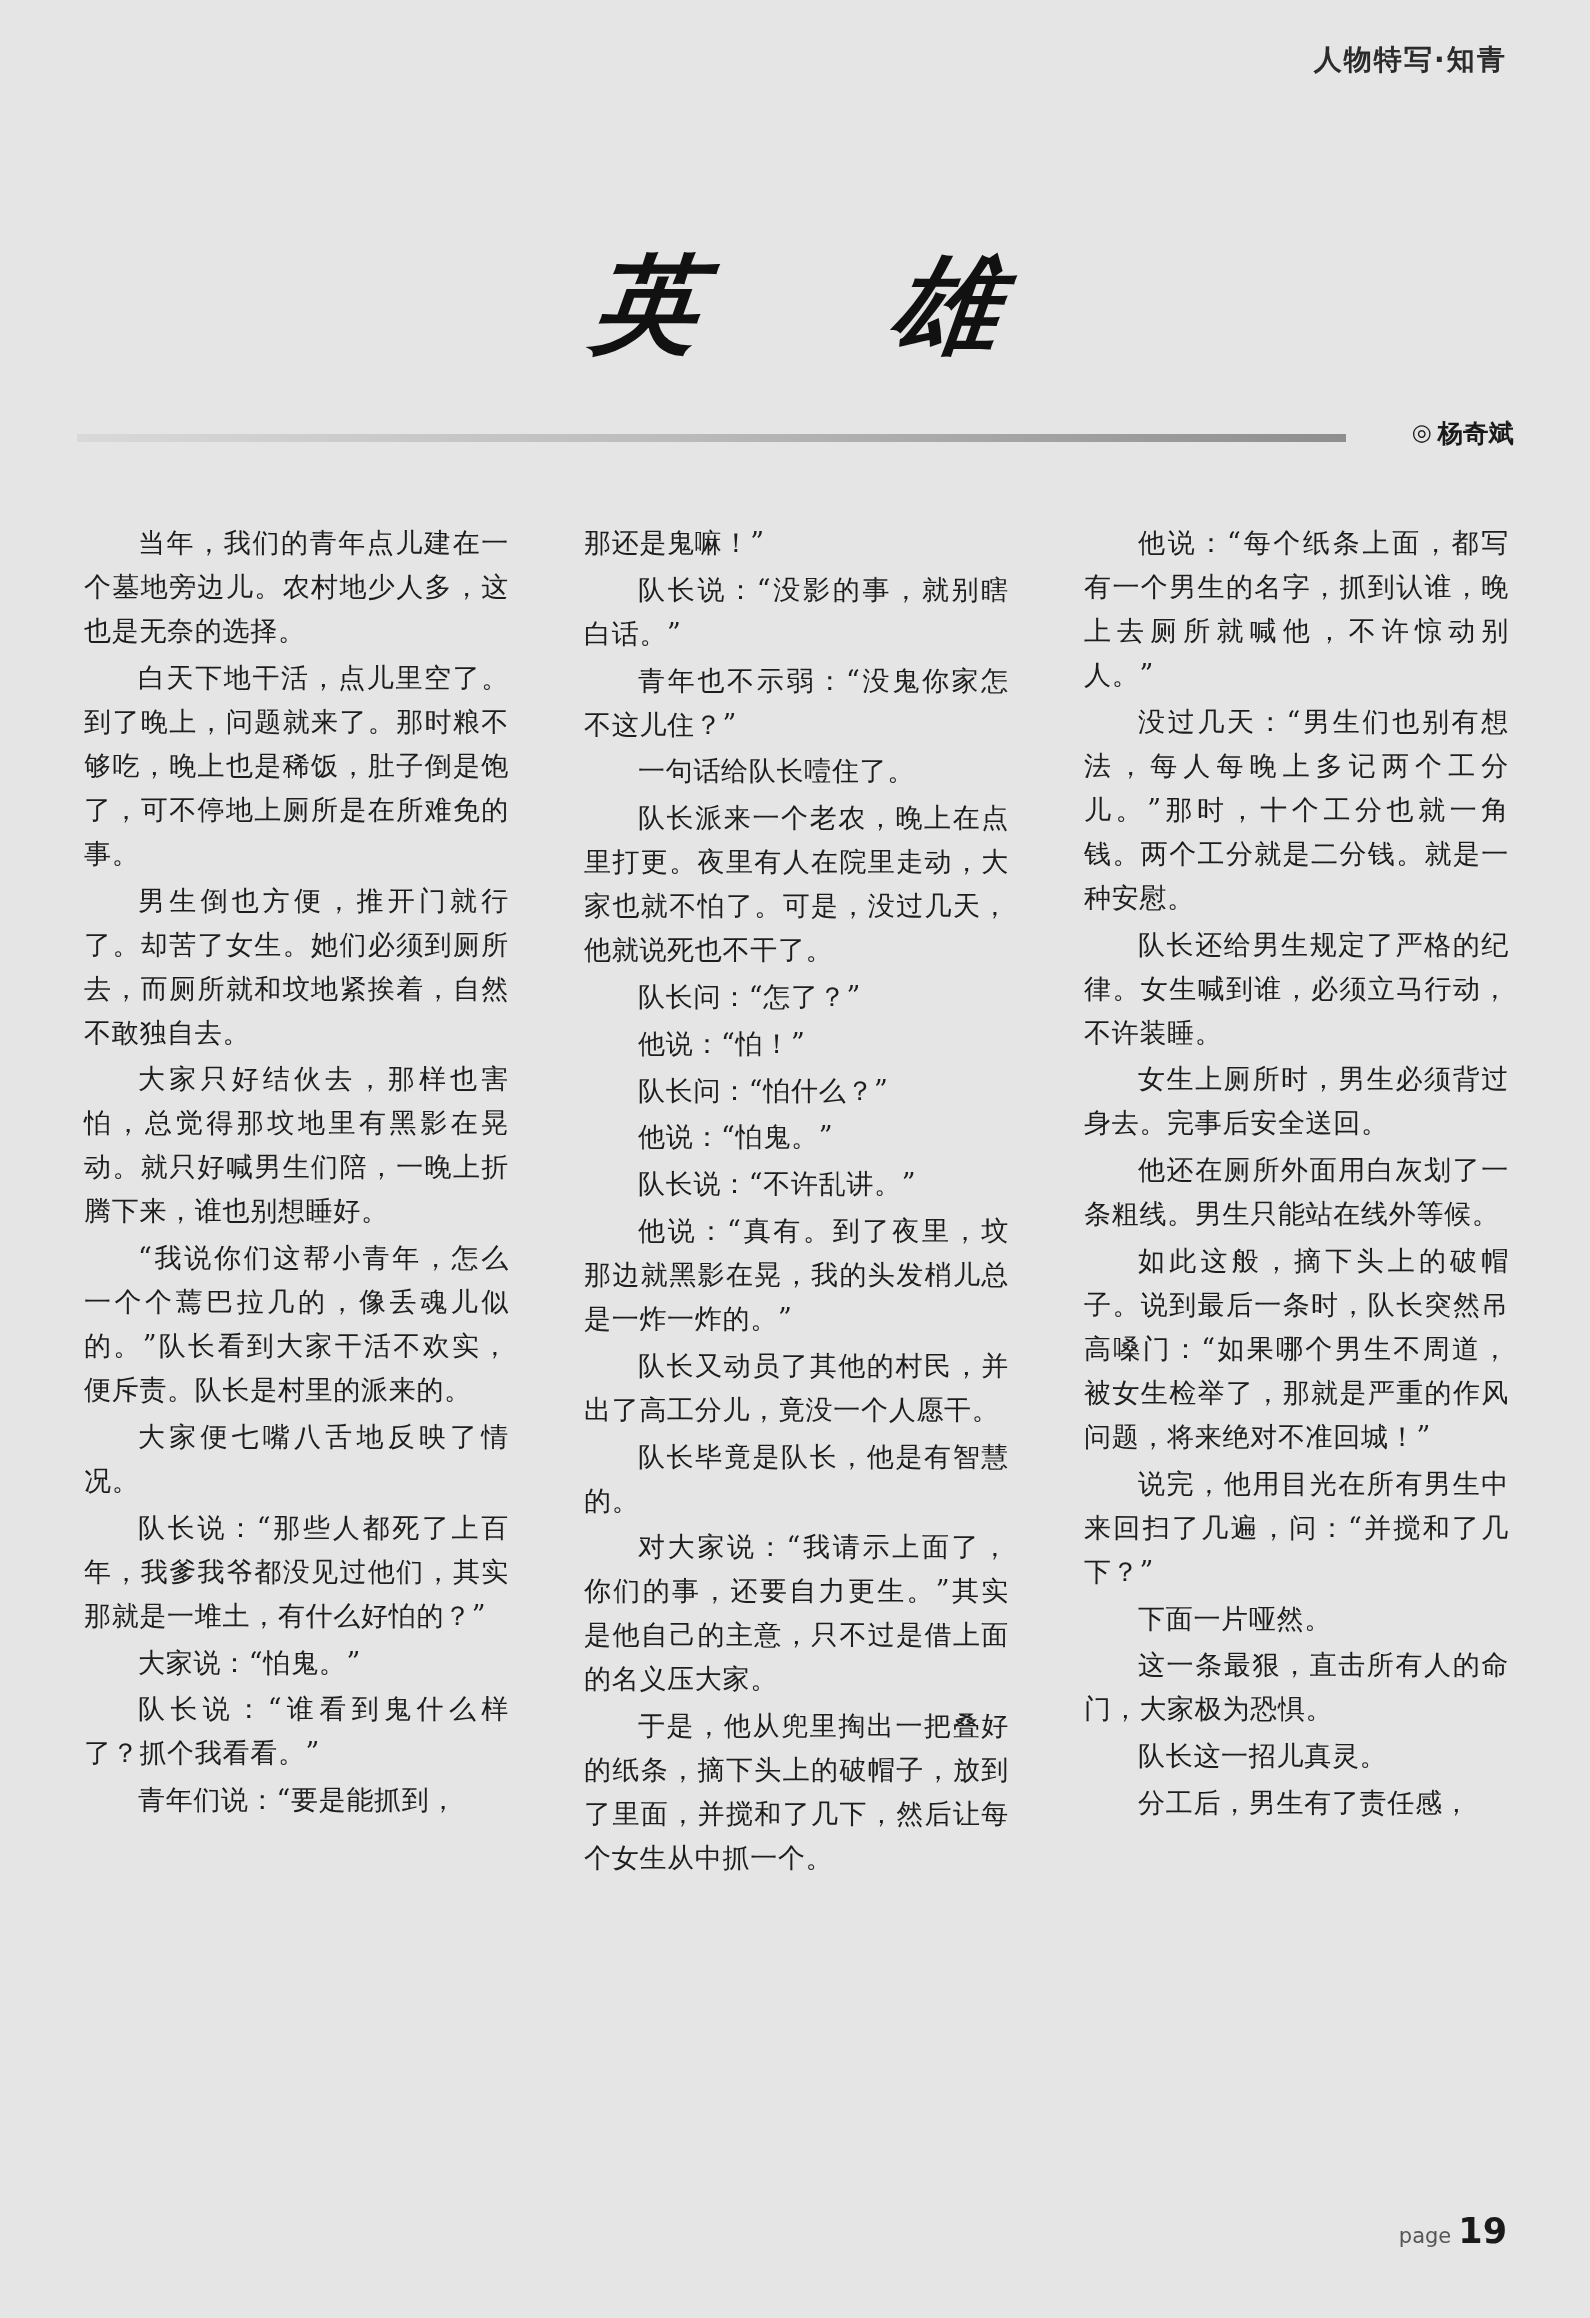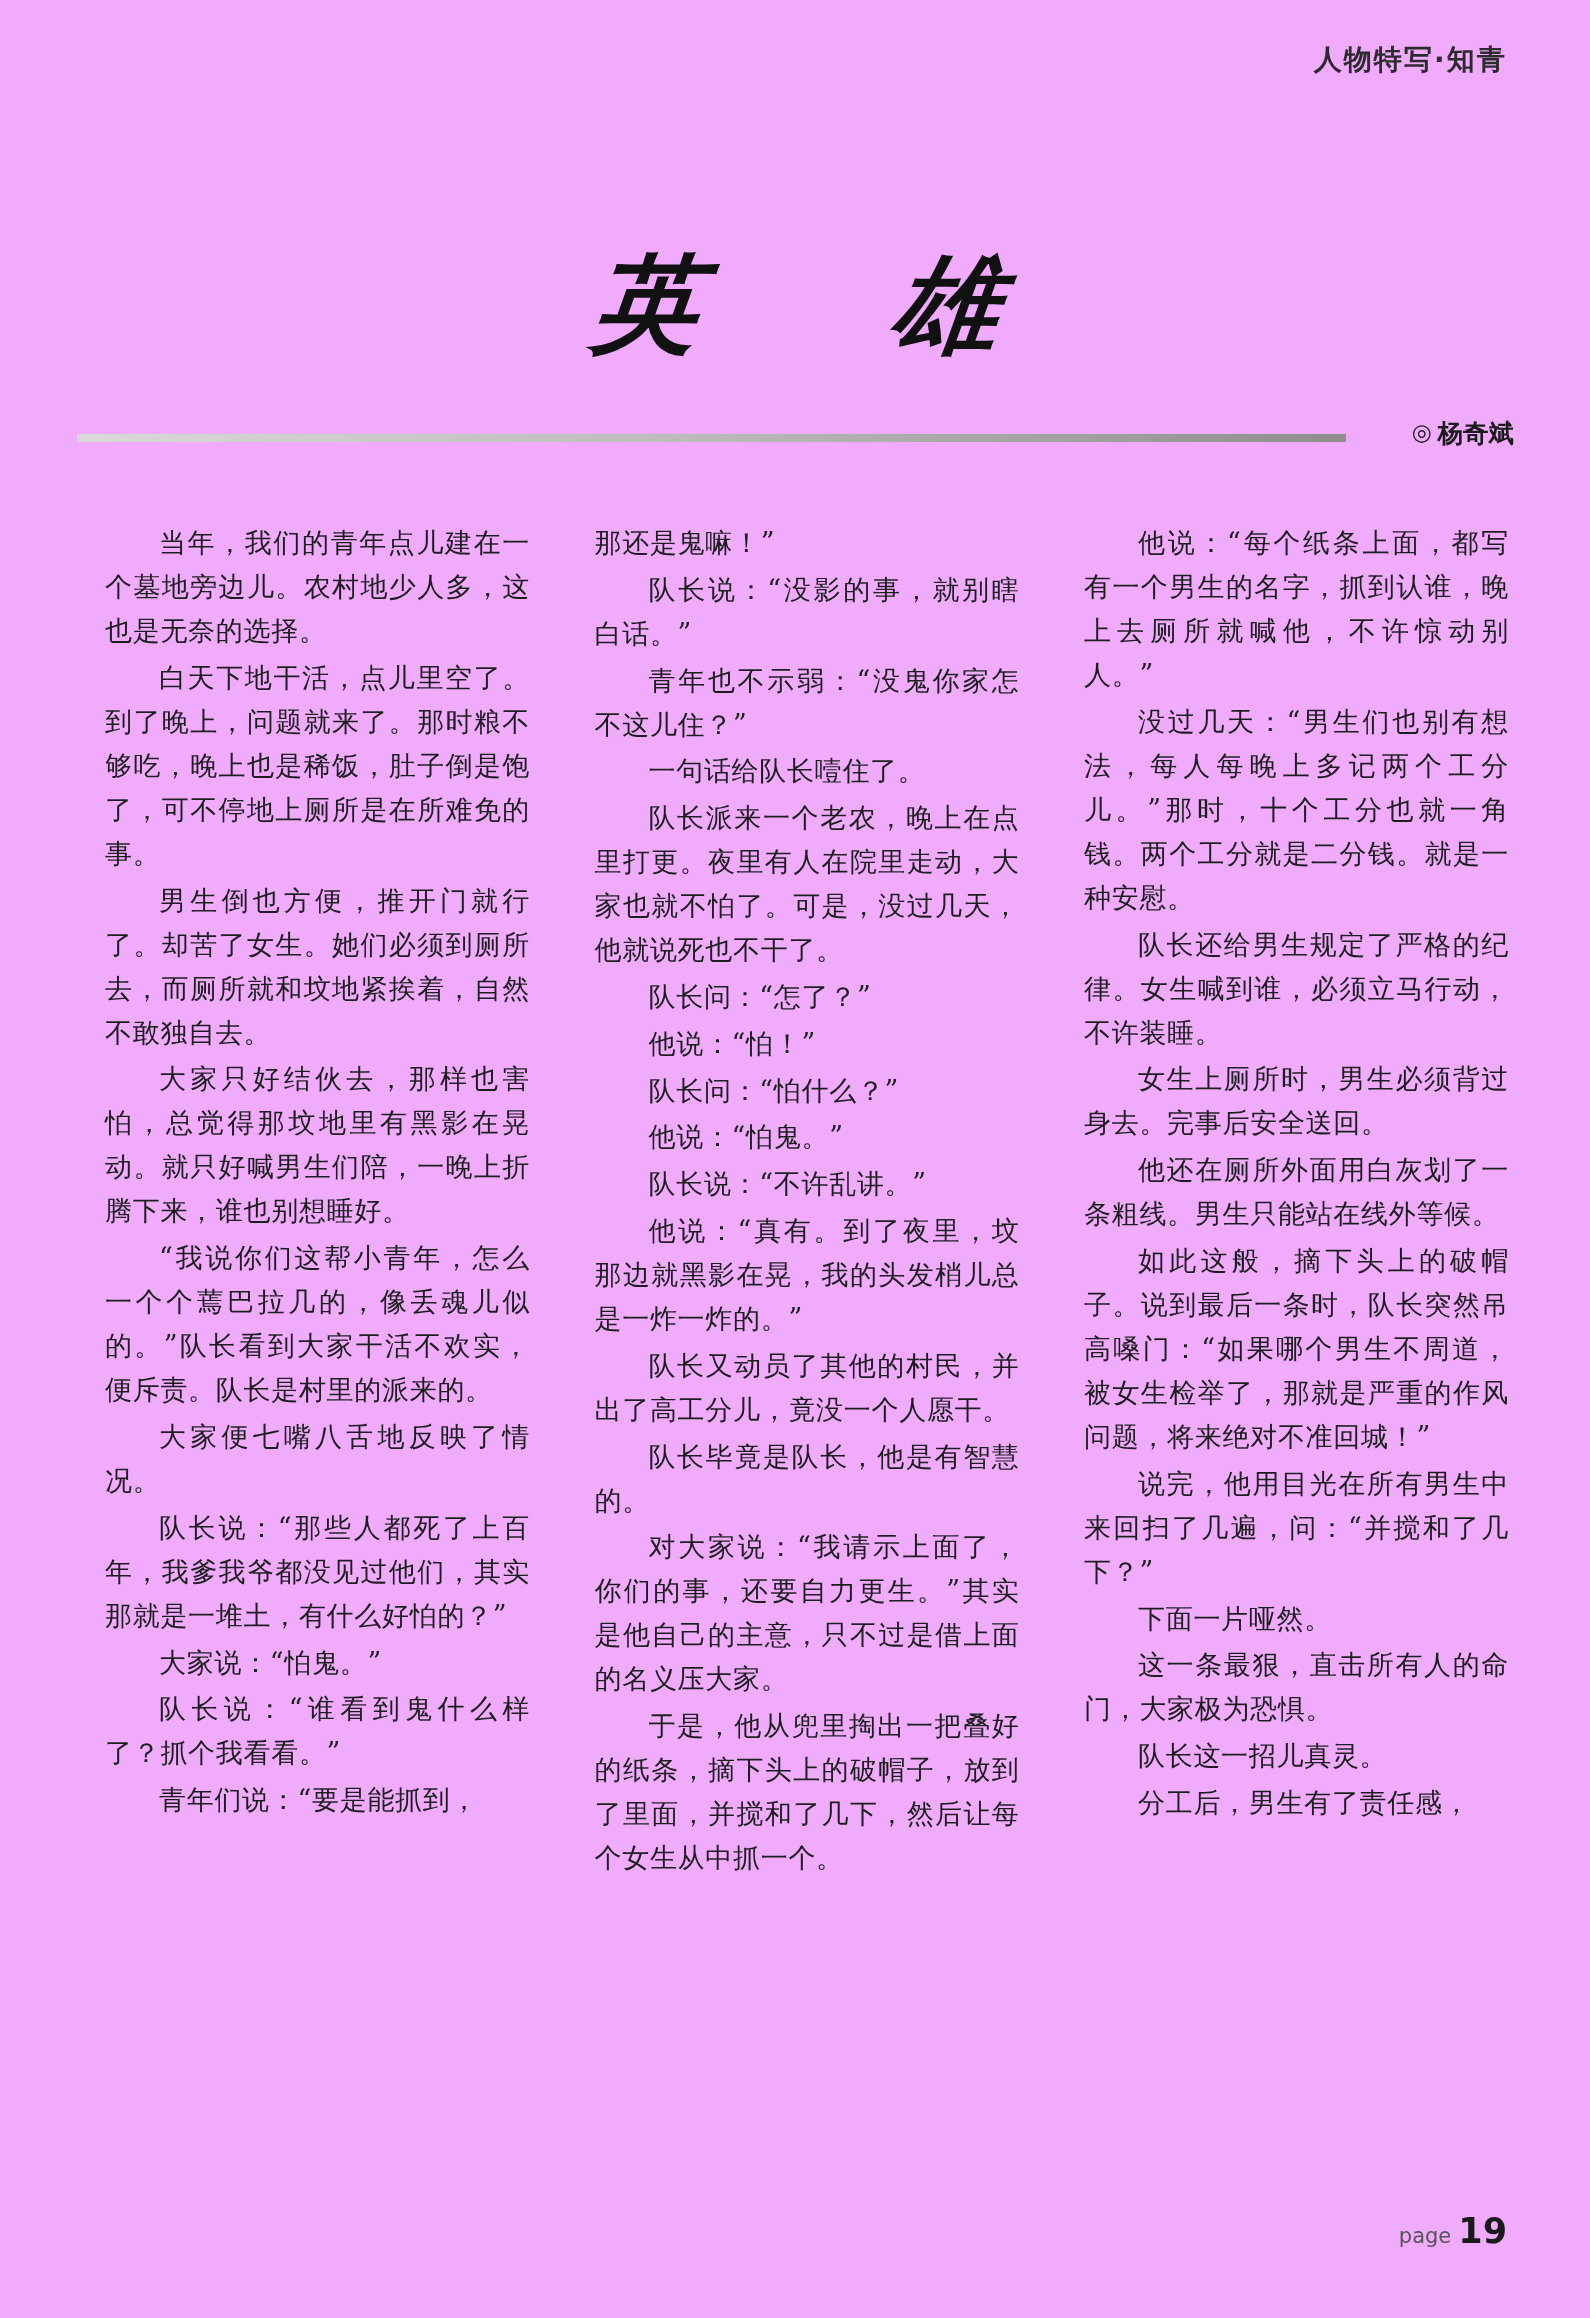--- a/index.html
+++ b/index.html
@@ -4,21 +4,21 @@
 <style>
   html, body {
     margin: 0;
     padding: 0;
     background: #ffffff;
   }
   .page {
     position: relative;
     width: 1591px;
     height: 2319px;
-    background: #f0abfc;
+    background: #e5e5e5;
     font-family: "DejaVu Serif", "Liberation Serif", serif;
     color: #1a1a1a;
     box-sizing: border-box;
     overflow: hidden;
   }
 
   
   .running-head {
     position: absolute;
     top: 41px;
@@ -87,21 +87,20 @@
     position: absolute;
     top: 521px;
     left: 84px;
     width: 1425px;
     height: 1652px;
     display: flex;
     justify-content: space-between;
   }
   .col {
     width: 425px;
-    margin-left: 21px;
   }
   .col p {
     margin: 0 0 2.8px 0;
     font-family: "DejaVu Serif", "Liberation Serif", serif;
     font-size: 27px;
     line-height: 44px;
     text-align: justify;
     text-align-last: left;
     text-indent: 54px;
     letter-spacing: 0.7px;

